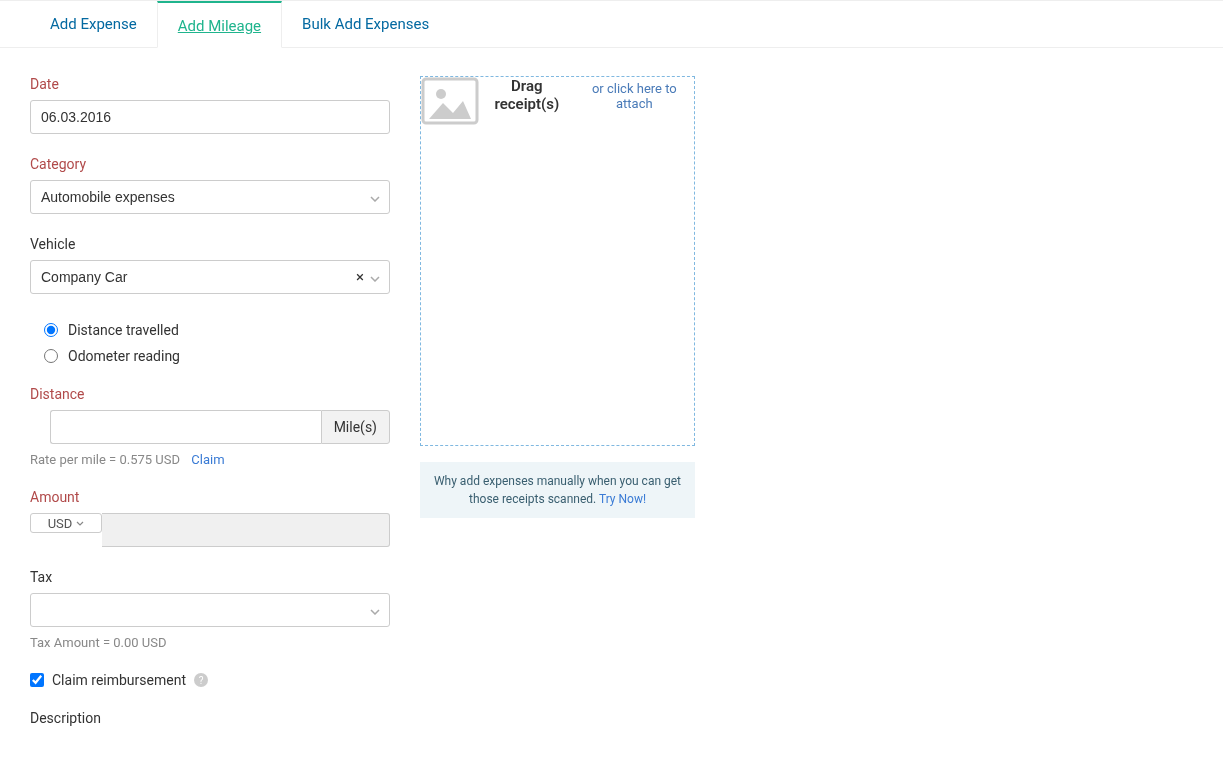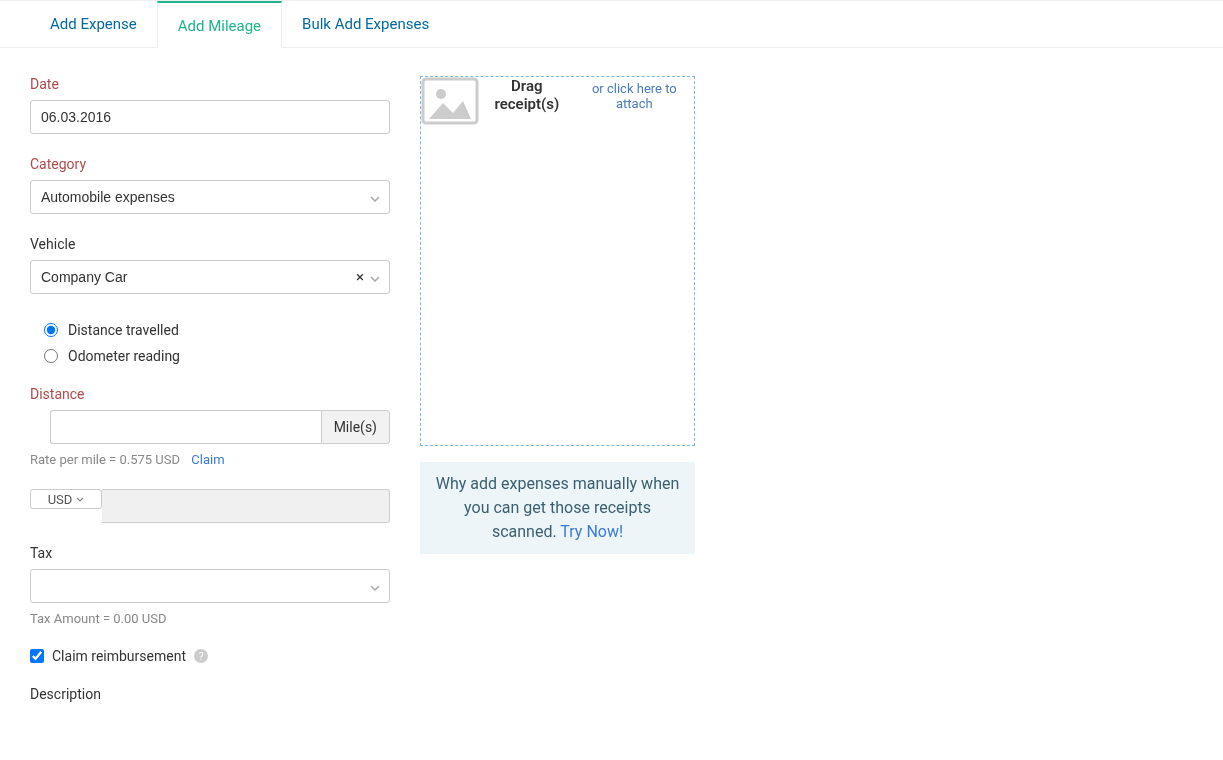--- a/index.html
+++ b/index.html
@@ -22,20 +22,21 @@
     color: #0369a1;
     cursor: pointer;
     border-bottom: 2px solid transparent;
   }
   .tab.active {
     color: #1fb48d;
     border: 1px solid #eee;
     border-top: 2px solid #1fb48d;
     border-bottom: 1px solid #fff;
     margin-bottom: -1px;
+    text-decoration: underline;
   }
   .content {
     display: flex;
     padding: 28px 30px 0;
     gap: 30px;
   }
   .form-col { width: 360px; }
   .upload-col { width: 275px; }
   .field { margin-bottom: 22px; }
   .field-label {
@@ -159,21 +160,21 @@
     display: flex;
     align-items: center;
     justify-content: center;
   }
   .dropzone-title { font-weight: 600; font-size: 15px; }
   .dropzone-sub { color: #4a7bb8; font-size: 13px; margin-top: 4px; cursor: pointer; }
   .promo-box {
     margin-top: 16px;
     background: #eef5f8;
     padding: 10px 12px;
-    font-size: 16px;
+    font-size: 12px;
     text-align: center;
     color: #3a5f70;
     line-height: 1.5;
   }
   .promo-link { color: #3a7bd5; cursor: pointer; }
   .desc-cut { padding: 0 30px; color: #333; font-size: 14px; }
 </style>
 </head>
 <body>
 
@@ -236,20 +237,21 @@
         <input type="text" class="text-input" value="" style="">
         <div class="unit-addon">Mile(s)</div>
       </div>
       <div class="hint-row">
         <span>Rate per mile = 0.575 USD</span>
         <span class="link">Claim</span>
       </div>
     </div>
 
     <div class="field">
+      <div class="field-label req">Amount</div>
       <div class="amount-group">
         <div class="currency-select">
           <span>USD</span>
           <svg width="8" height="5" viewBox="0 0 8 5">
               <path d="M1 1l3 3 3-3" stroke="#888" stroke-width="1.2" fill="none"></path>
             </svg>
         </div>
         <input type="text" class="amount-input" readonly="" value="" style="">
       </div>
     </div>

